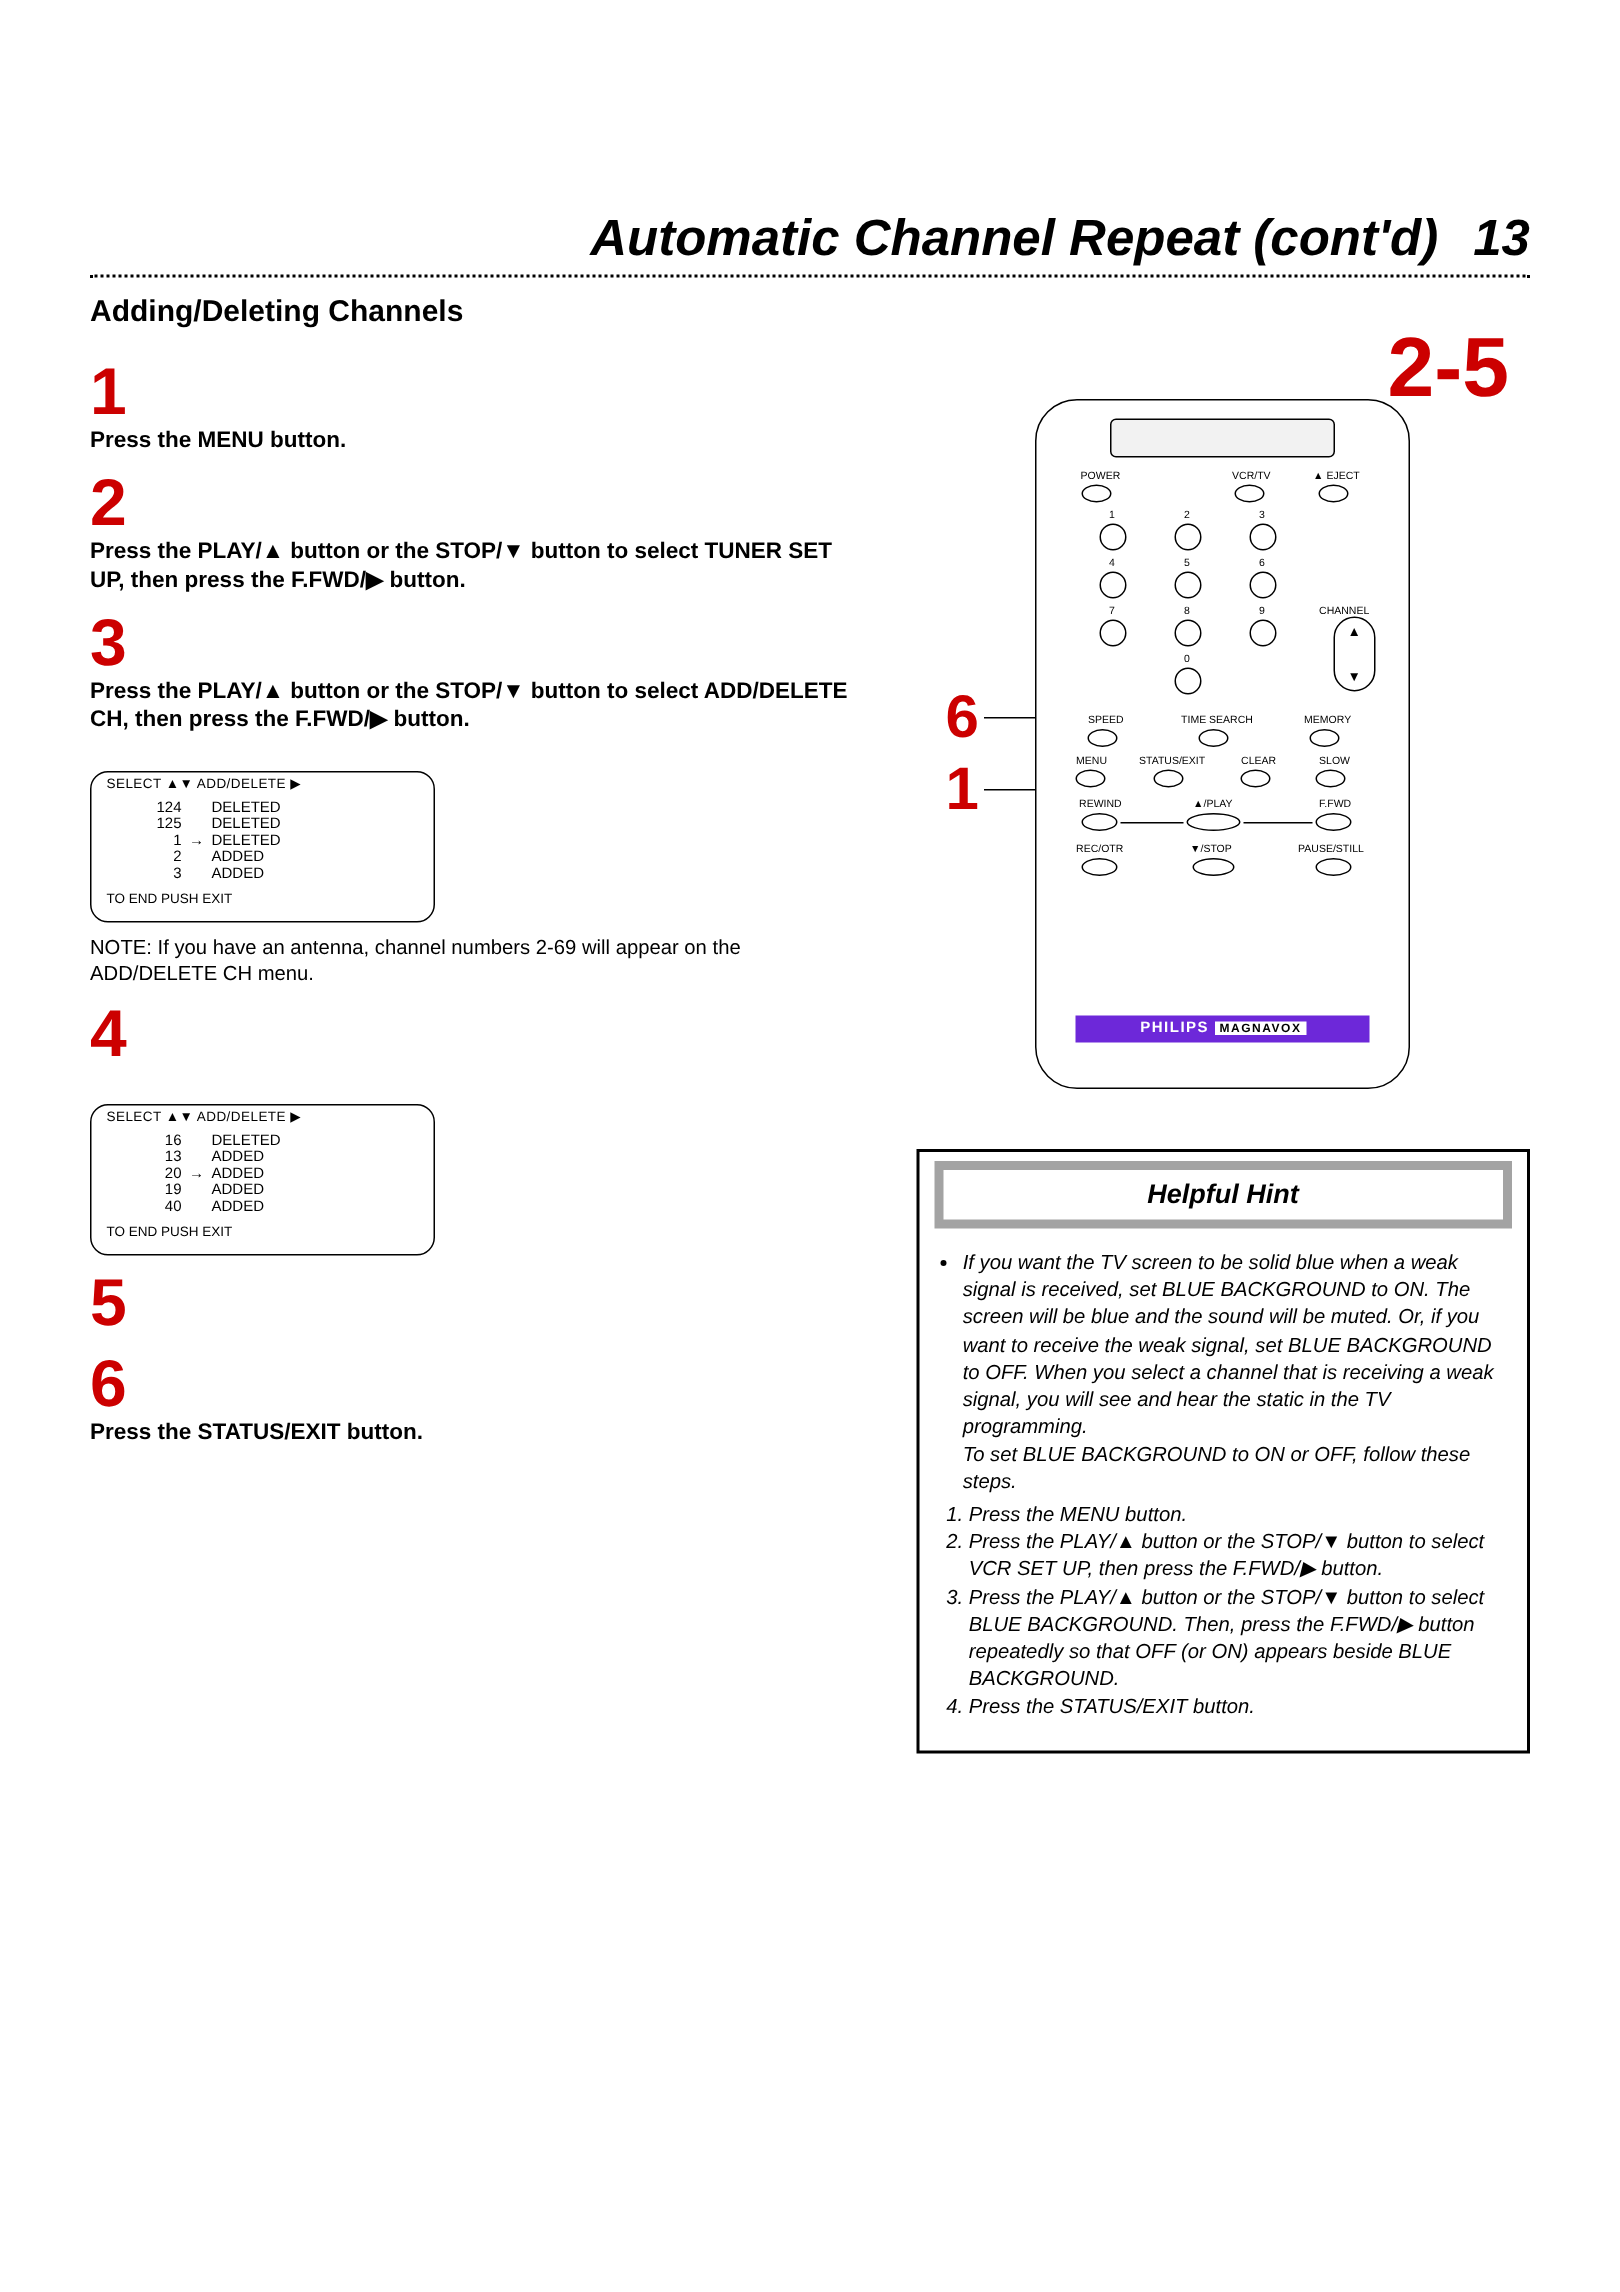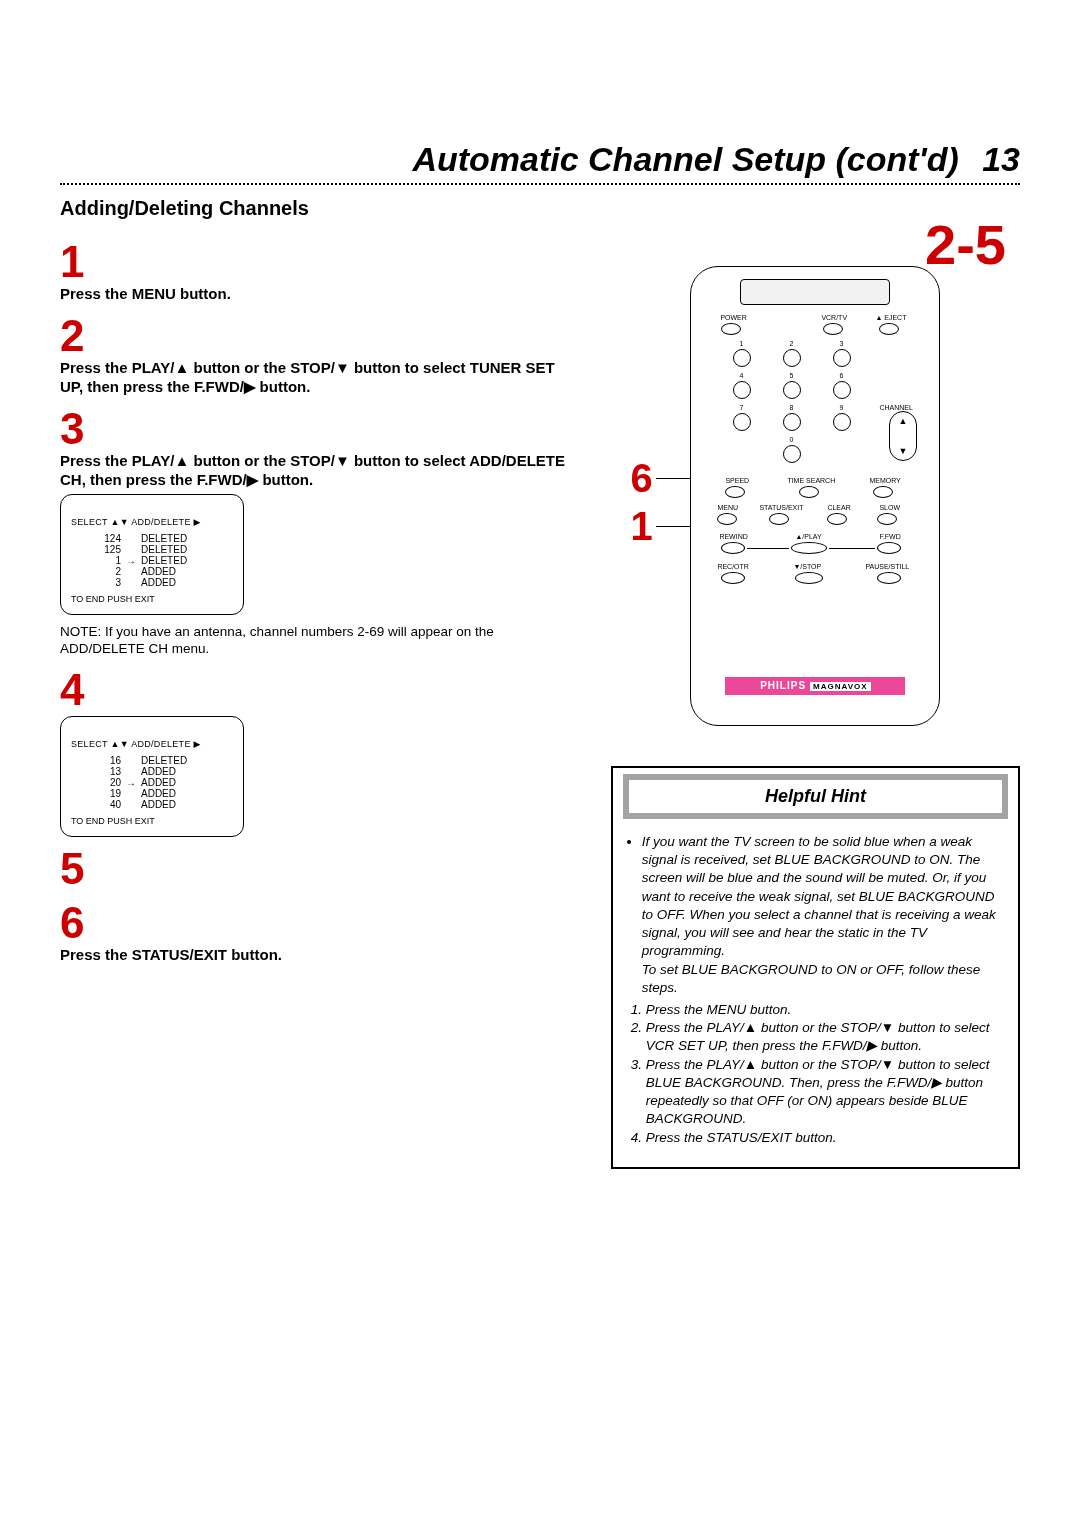--- a/index.html
+++ b/index.html
@@ -57,25 +57,25 @@
   }
   .step-text b { font-weight: bold; }
   .note-text {
     font-size: 13.5px;
     line-height: 1.3;
     margin-top: 8px;
   }
   .osd-box {
     border: 1px solid #000;
     border-radius: 12px;
-    width: 184px;
+    width: 230px;
     font-size: 10px;
     font-family: Arial, sans-serif;
-    padding: 22px 10px 10px;
-    margin-top: 4px;
+    padding: 2px 10px 10px;
+    margin-top: 24px;
     margin-bottom: 4px;
   }
   .osd-header { text-align: left; font-size: 9px; letter-spacing: 0.3px; }
   .osd-body { margin: 6px 0 6px 12px; }
   .osd-row { display: flex; }
   .osd-ch { width: 38px; text-align: right; }
   .osd-arrow { width: 20px; text-align: center; }
   .osd-status { text-align: left; }
   .osd-footer { font-size: 9px; }
   .big-red {
@@ -118,22 +118,22 @@
   .btn-oval-sm { width: 20px; height: 12px; }
   .btn-round { width: 18px; height: 18px; border-radius: 50%; border:1px solid #000; position:absolute; background:#fff; }
   .btn-label { position: absolute; font-size: 7px; white-space: nowrap; }
   .chan-rocker { position:absolute; right:22px; top:144px; width:28px; height:50px; border:1px solid #000; border-radius:14px; }
   .chan-rocker::before { content:"▲"; position:absolute; top:4px; left:8px; font-size:9px; }
   .chan-rocker::after  { content:"▼"; position:absolute; bottom:4px; left:8px; font-size:9px; }
   .brand-bar {
     position: absolute;
     bottom: 30px; left: 50%;
     transform: translateX(-50%);
-    width: 180px; height: 18px;
-    background: #ec4899;
+    width: 196px; height: 18px;
+    background: #6d28d9;
     color: #fff;
     font-size: 10px;
     font-weight: bold;
     text-align: center;
     line-height: 18px;
     letter-spacing: 1px;
     margin-top: 26px;
   }
   .brand-bar .mag {
     background: #fff; color:#000;
@@ -172,21 +172,21 @@
     line-height: 1.35;
     padding: 14px 13px 20px;
   }
   .hint-content ul { list-style: disc; padding-left: 16px; }
   .hint-content ol { list-style: decimal; padding-left: 20px; margin-top:4px;}
 </style>
 </head>
 <body>
 
 <div class="page-title-line">
-  <span class="page-title">Automatic Channel Setup (cont'd)</span>
+  <span class="page-title">Automatic Channel Repeat (cont'd)</span>
   <span class="page-number-top">&nbsp;&nbsp;<span>13</span></span>
 </div>
 <div class="dotted-line"></div>
 
 <div class="section-title">Adding/Deleting Channels</div>
 
 <div class="columns">
   <div class="left-col">
 
     <div class="step-num">1</div>

